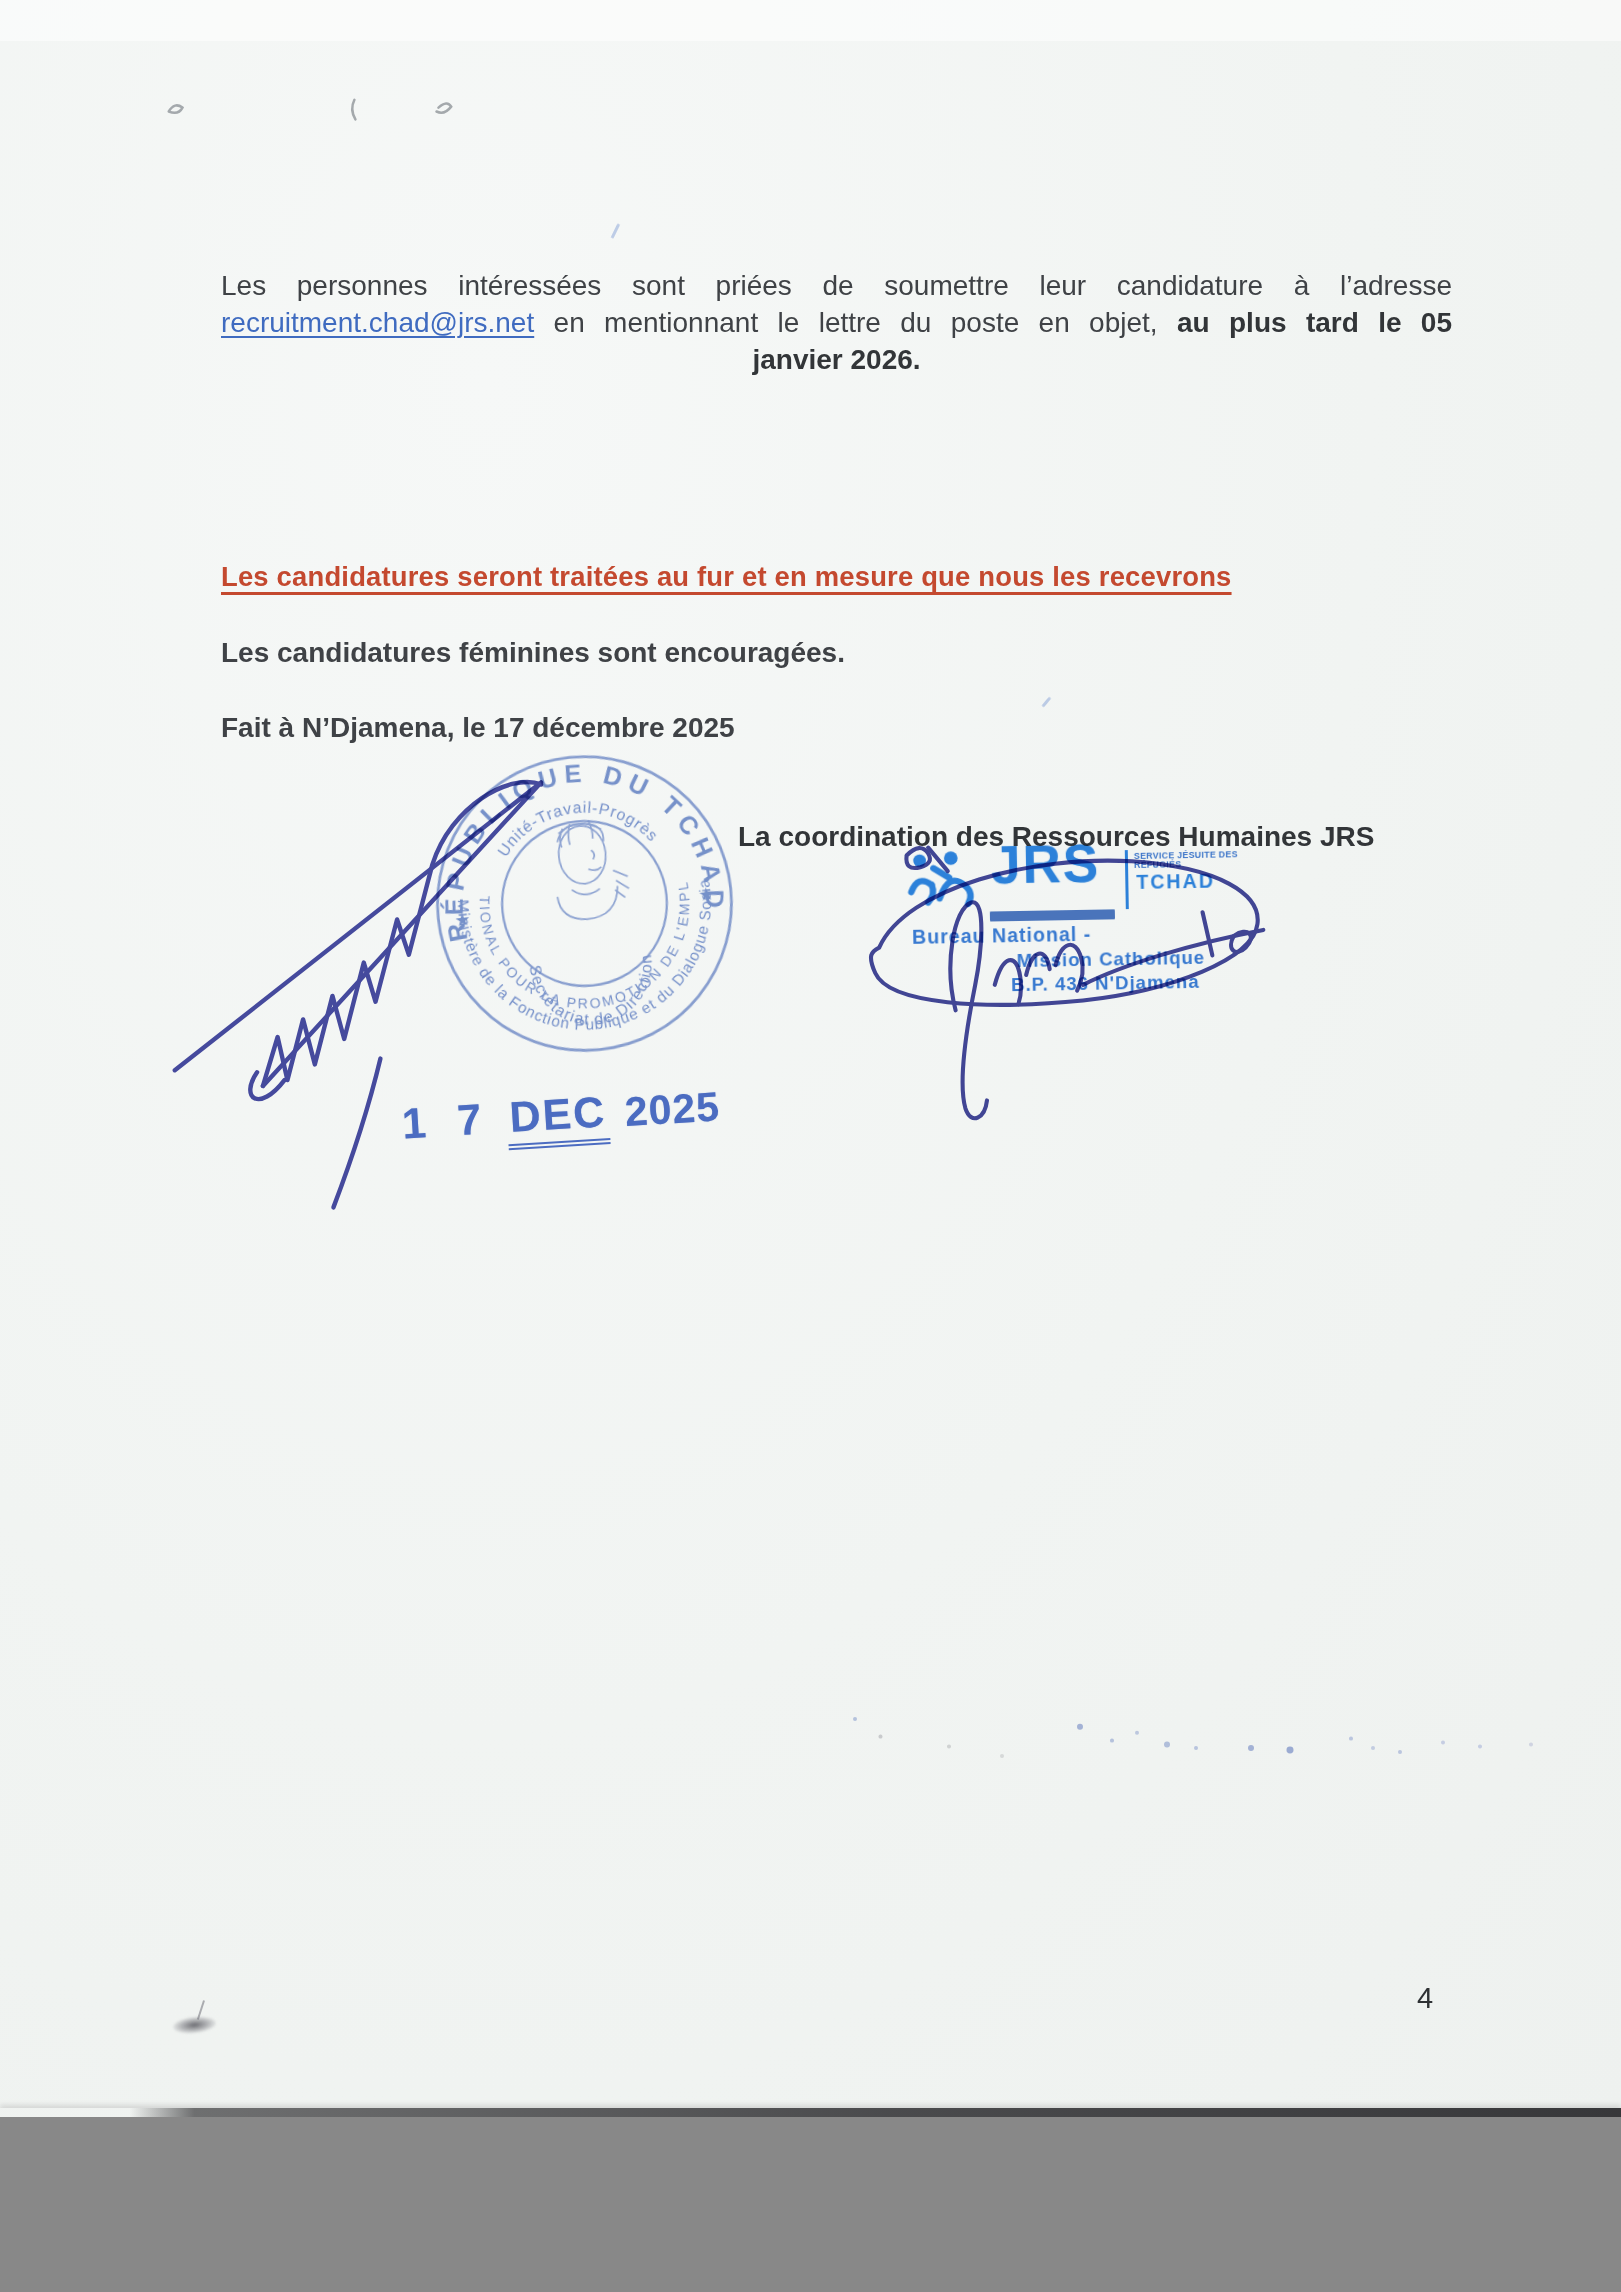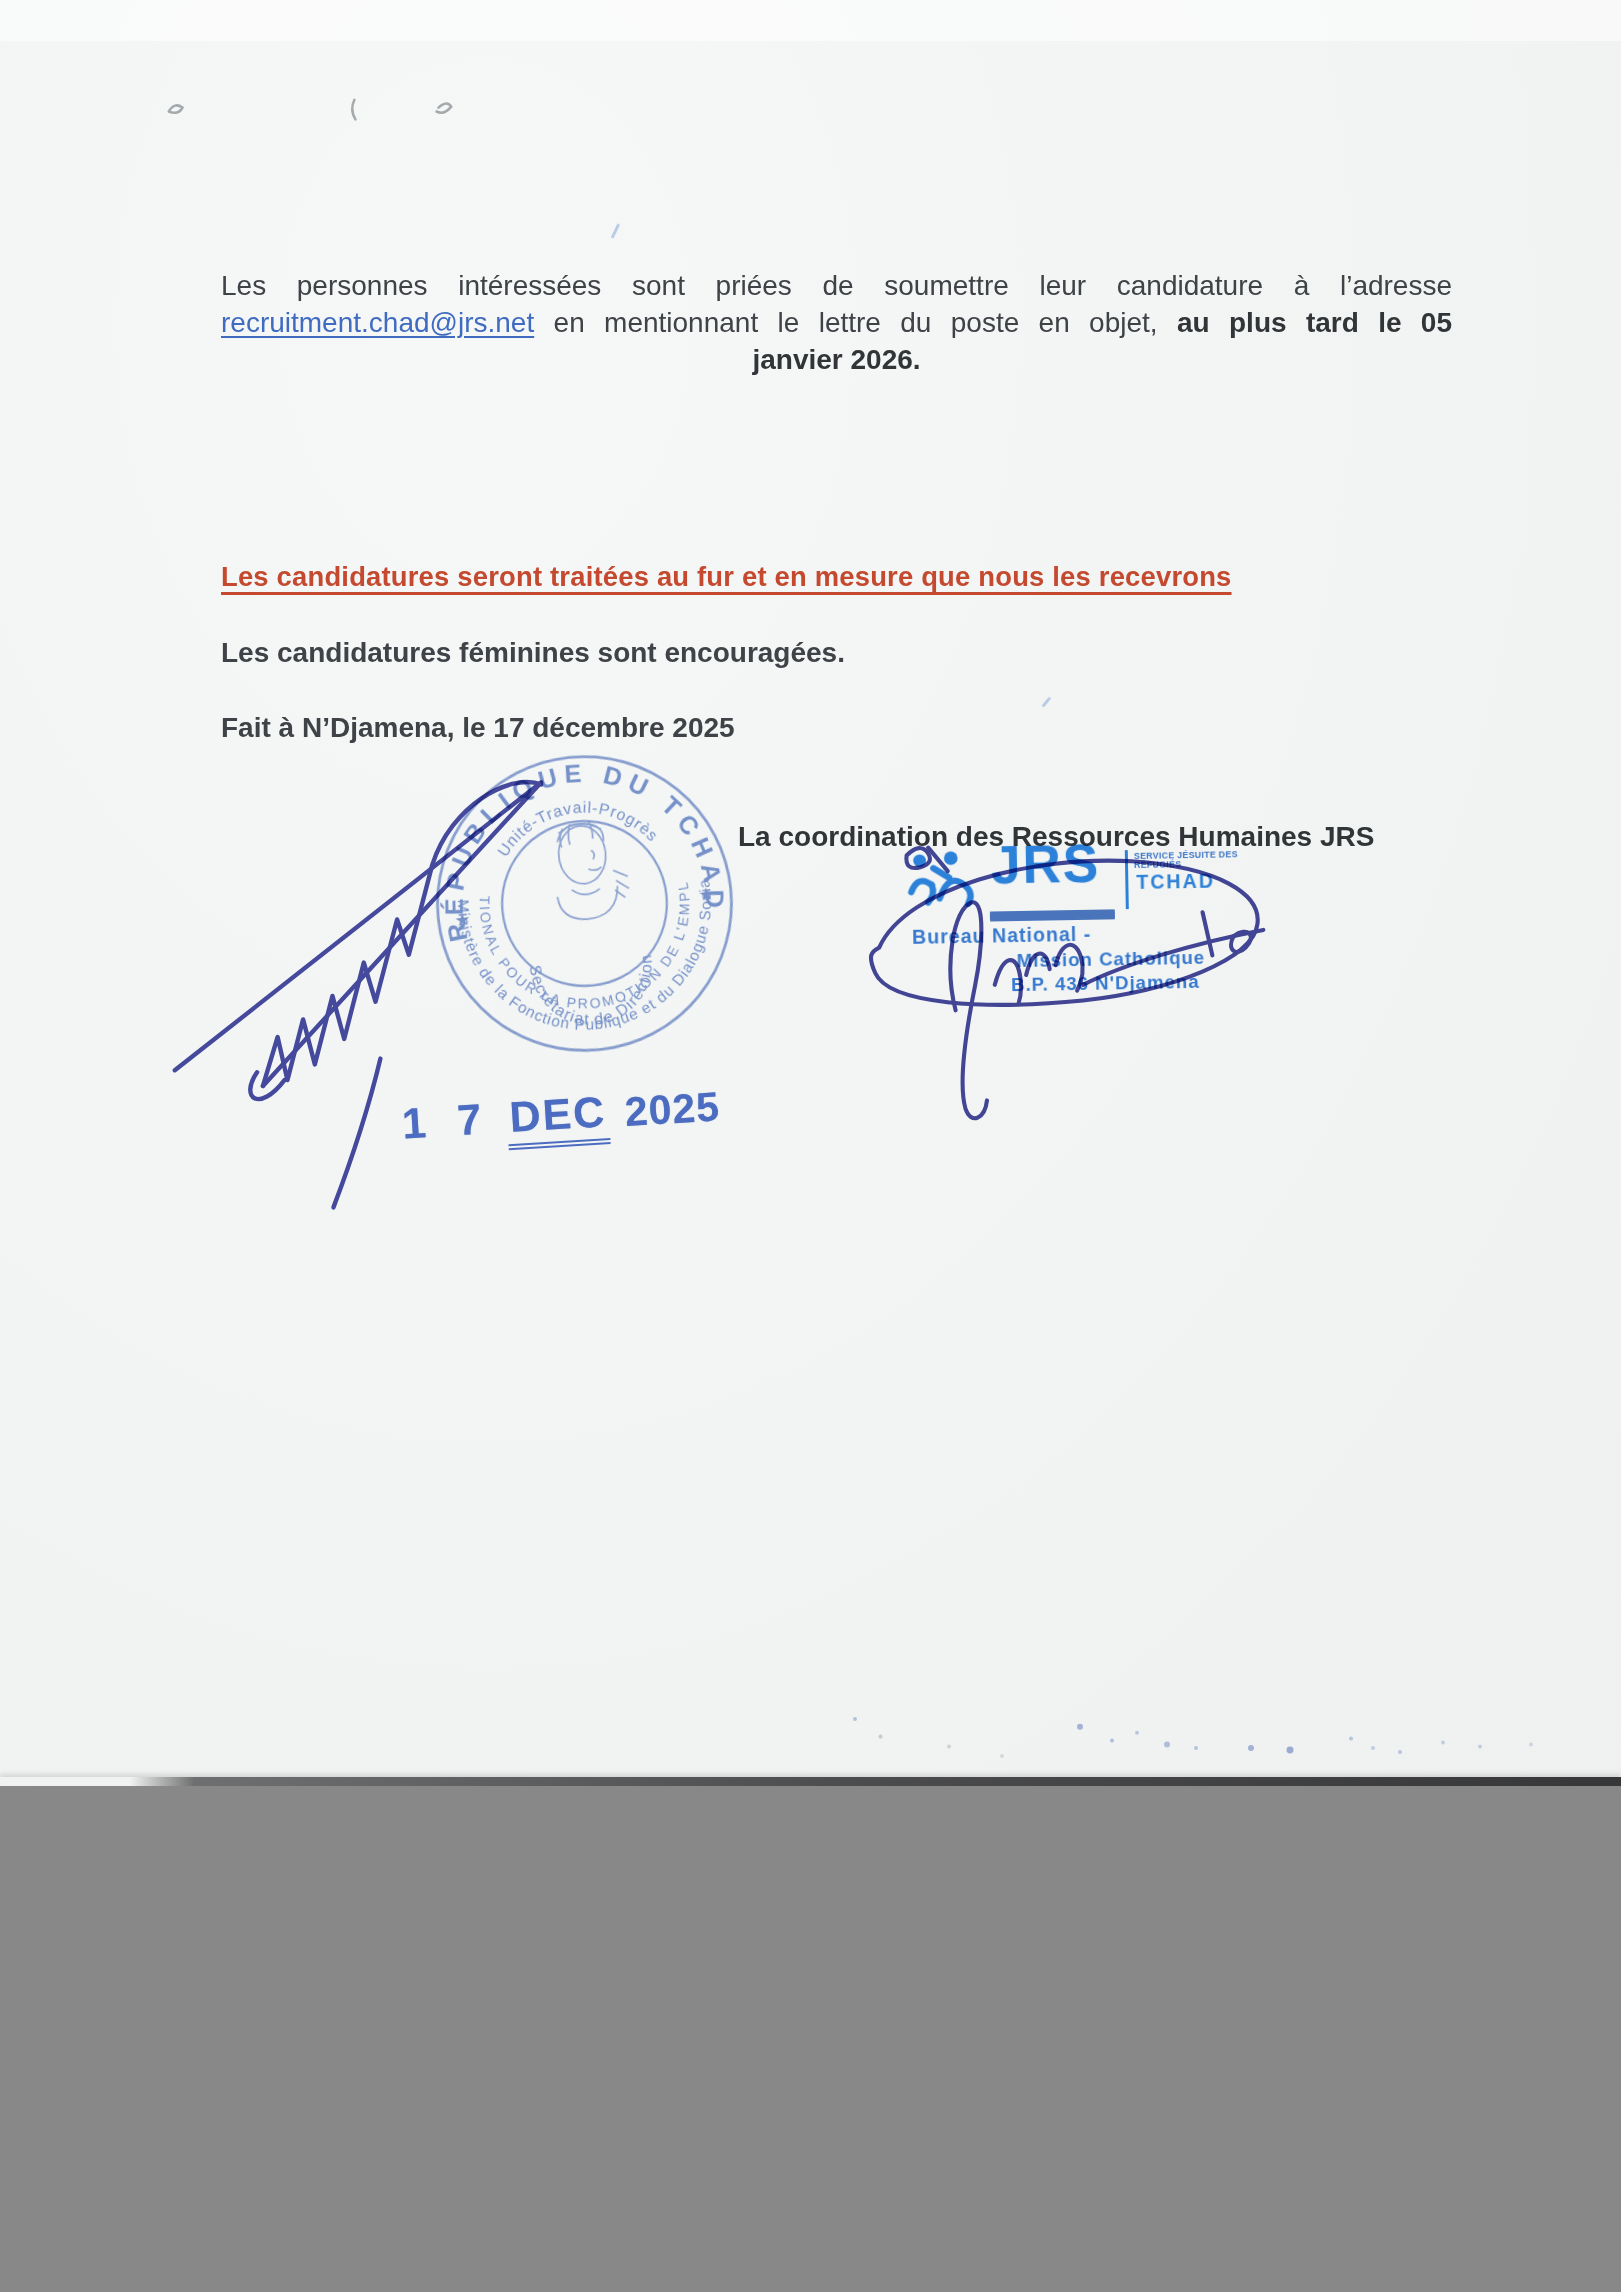--- a/index.html
+++ b/index.html
@@ -1,17 +1,17 @@
 <!DOCTYPE html>
 <html><head>
 <meta charset="utf-8">
 <style>
   html,body{margin:0;padding:0;background:#888;}
   .page{
-    position:relative;width:1621px;height:1786px;overflow:hidden;
+    position:relative;width:1621px;height:2117px;overflow:hidden;
     background:
       radial-gradient(ellipse at 30% 18%, #f6f8f7 0%, #f1f4f2 55%, #eef1ef 100%);
     font-family:"Liberation Sans", sans-serif;
     color:#3f4246;
   }
   .scan-top{position:absolute;top:0;left:0;right:0;height:41px;background:rgba(255,255,255,.5);}
   .scan-bottom{
     position:absolute;bottom:0;left:0;right:0;height:8.8px;
     background:linear-gradient(to right, rgba(40,40,40,0) 0%, rgba(40,40,40,0) 8%,
       rgba(60,60,62,.72) 12%, rgba(45,45,48,.85) 55%, rgba(35,35,38,.9) 100%);

